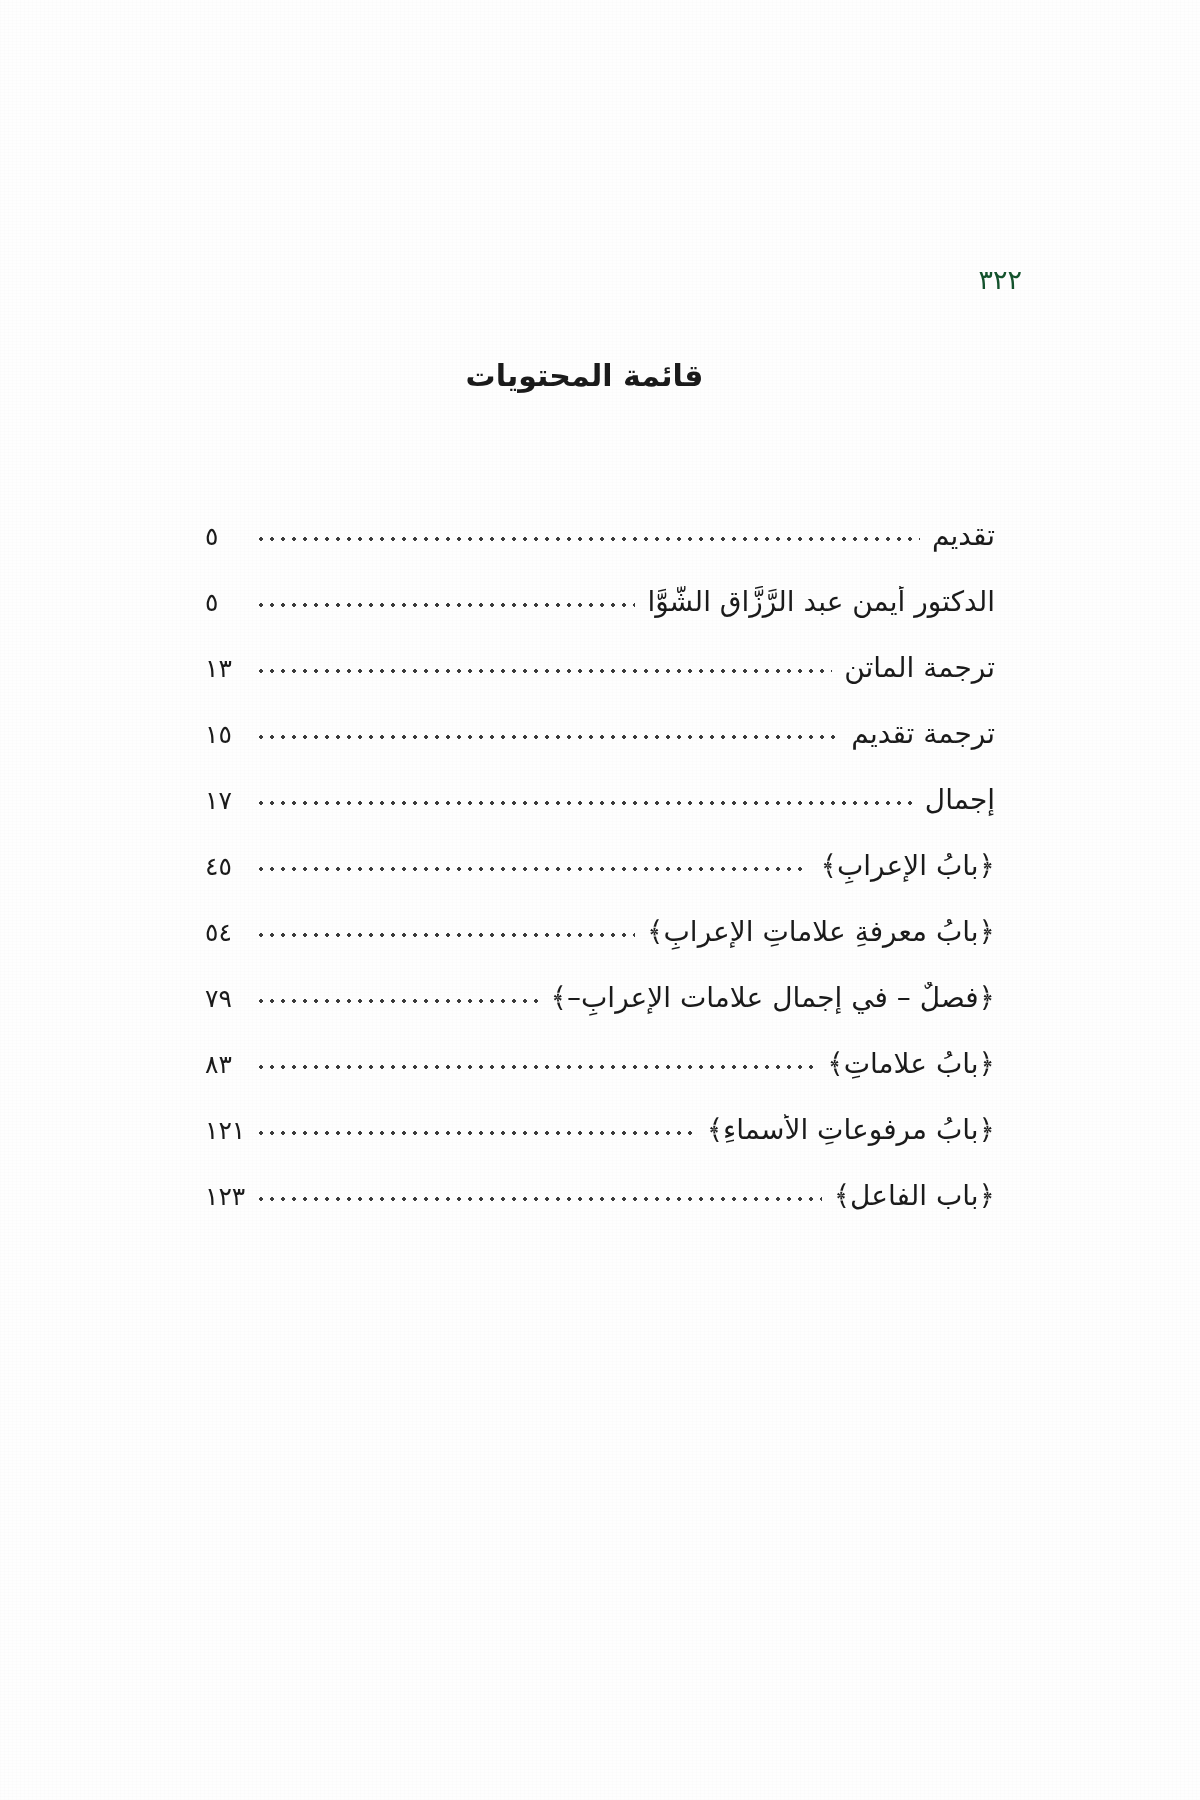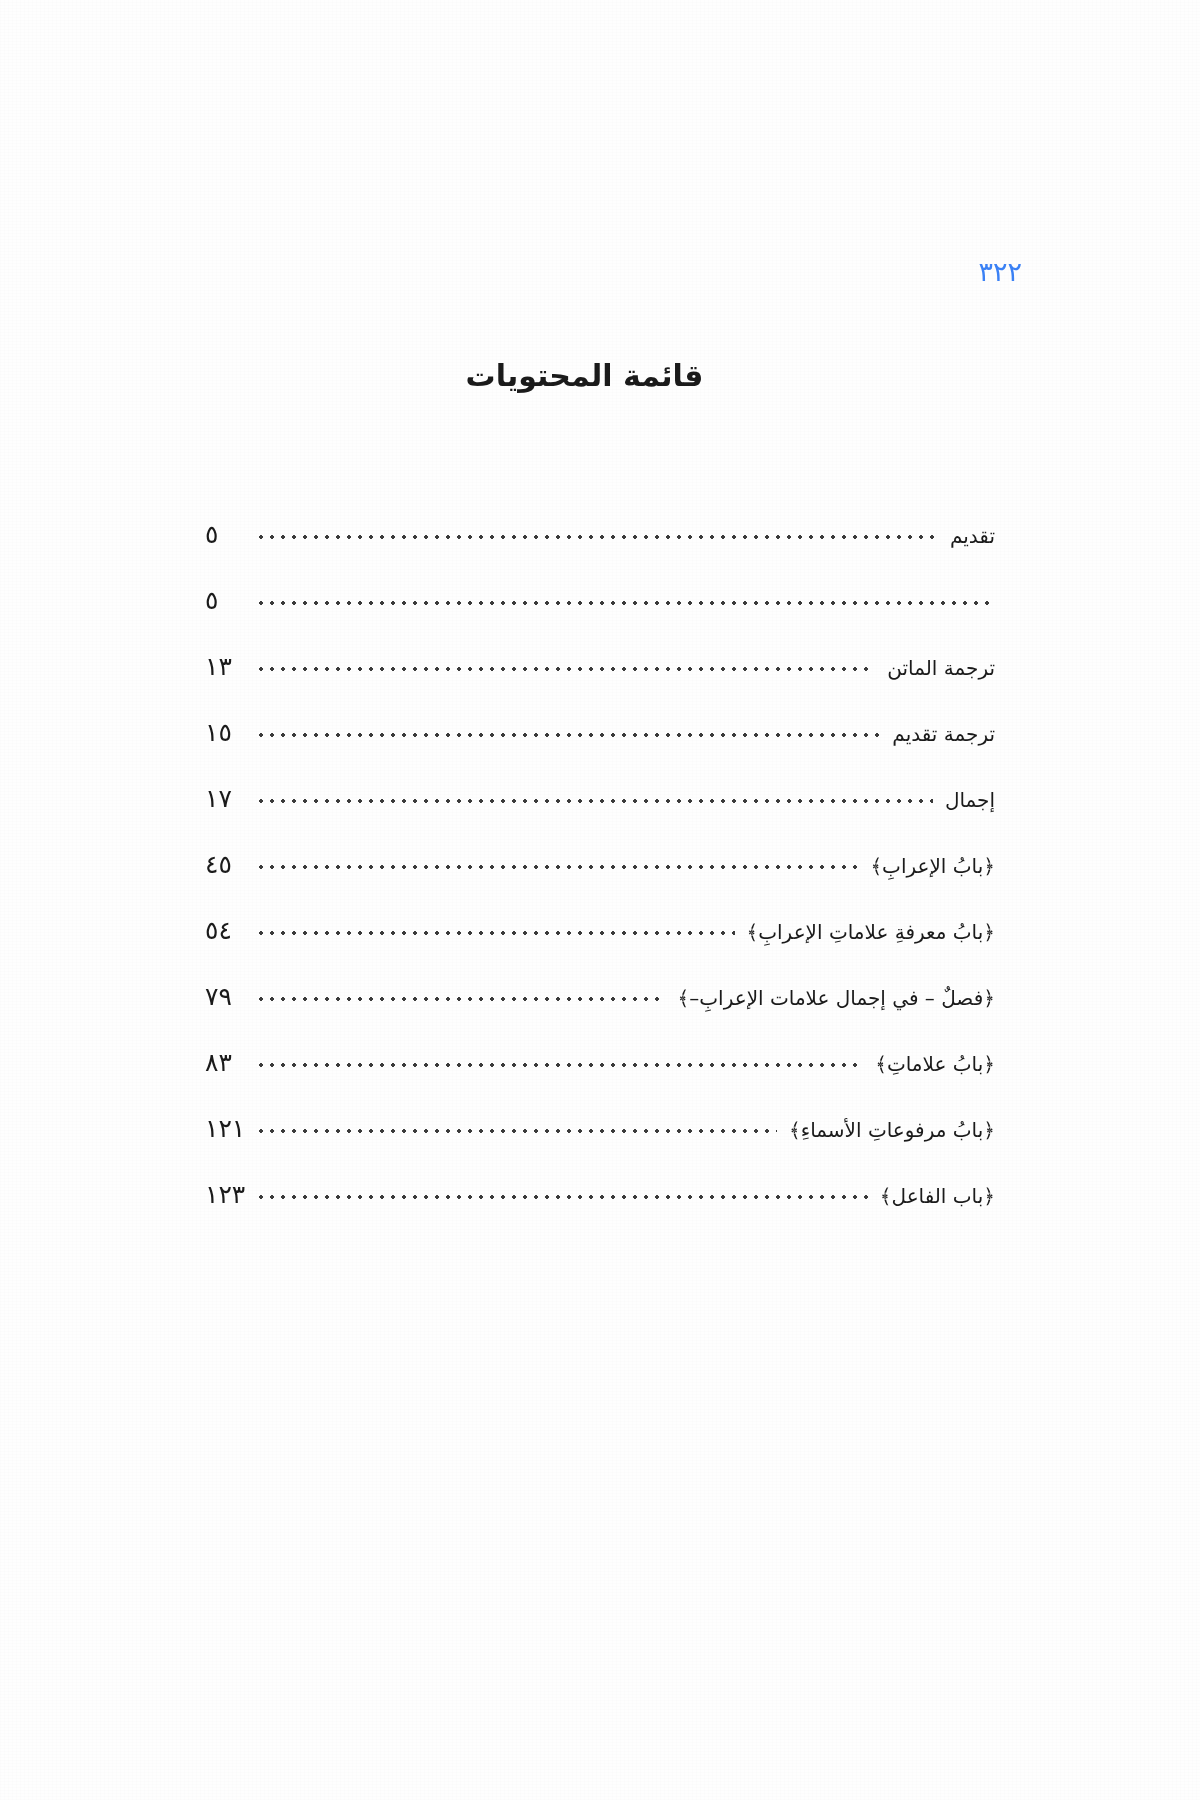--- a/index.html
+++ b/index.html
@@ -20,25 +20,25 @@
   
   .page-sheet {
     position: absolute;
     inset: 0;
     background: #fefefe;
   }
 
   
   .folio {
     position: absolute;
-    top: 256px;
+    top: 264px;
     right: 178px;
     font-size: 27px;
     letter-spacing: 1px;
-    color: #3b82f6;
+    color: #14532d;
     font-family: "DejaVu Sans", "Liberation Sans", sans-serif;
     direction: rtl;
     white-space: nowrap;
   }
 
   
   .toc-title {
     position: absolute;
     top: 358px;
     left: 0;
@@ -65,21 +65,21 @@
     display: flex;
     align-items: baseline;
     width: 100%;
     height: 66px;
     direction: rtl;
     overflow: hidden;
   }
 
   .toc-label {
     flex: 0 0 auto;
-    font-size: 20px;
+    font-size: 28px;
     line-height: 1.15;
     color: #1b1b1b;
     white-space: nowrap;
     padding-left: 10px;
   }
 
   .toc-leader {
     flex: 1 1 auto;
     position: relative;
     height: 1em;
@@ -129,20 +129,21 @@
 
   <div class="toc-title">قائمة المحتويات</div>
 
   <div class="toc-list">
       <div class="toc-row">
         <span class="toc-label">تقديم</span>
         <span class="toc-leader"></span>
         <span class="toc-page">٥</span>
       </div>
       <div class="toc-row">
+        <span class="toc-label">الدكتور أيمن عبد الرَّزَّاق الشَّوَّا</span>
         <span class="toc-leader"></span>
         <span class="toc-page">٥</span>
       </div>
       <div class="toc-row">
         <span class="toc-label">ترجمة الماتن</span>
         <span class="toc-leader"></span>
         <span class="toc-page">١٣</span>
       </div>
       <div class="toc-row">
         <span class="toc-label">ترجمة تقديم</span>

